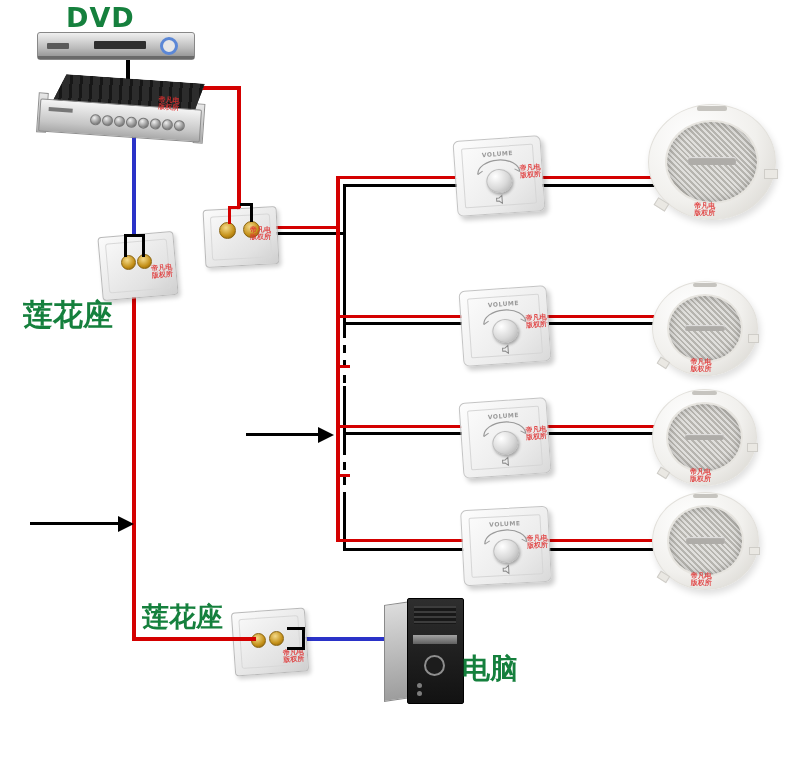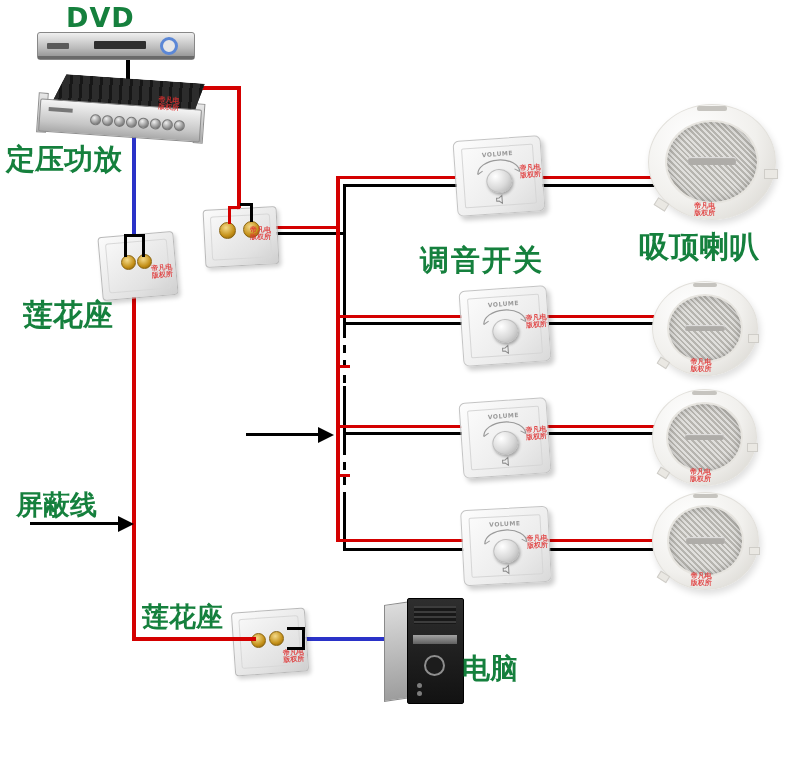--- a/index.html
+++ b/index.html
@@ -324,21 +324,17 @@
       <div class="pc-btn" style="top:92px;"></div>
     </div>
   </div>
 
   <div class="arrline" style="left:246px;top:433px;width:74px;height:3px;"></div>
   <div class="arrhead" style="left:318px;top:427px;"></div>
   <div class="arrline" style="left:30px;top:522px;width:90px;height:3px;"></div>
   <div class="arrhead" style="left:118px;top:516px;"></div>
 
   <div class="lbl" style="left:66px;top:2px;font-size:27px;letter-spacing:1px;">DVD</div>
-  <div class="lbl" style="left:6px;top:140px;font-size:29px;">定压功放</div>
   <div class="lbl" style="left:23px;top:295px;font-size:30px;">莲花座</div>
-  <div class="lbl" style="left:420px;top:241px;font-size:29px;letter-spacing:2px;">调音开关</div>
-  <div class="lbl" style="left:639px;top:227px;font-size:30px;">吸顶喇叭</div>
-  <div class="lbl" style="left:16px;top:487px;font-size:27px;">屏蔽线</div>
   <div class="lbl" style="left:142px;top:599px;font-size:27px;">莲花座</div>
   <div class="lbl" style="left:462px;top:650px;font-size:28px;">电脑</div>
 
 </div>
 
 </body></html>

